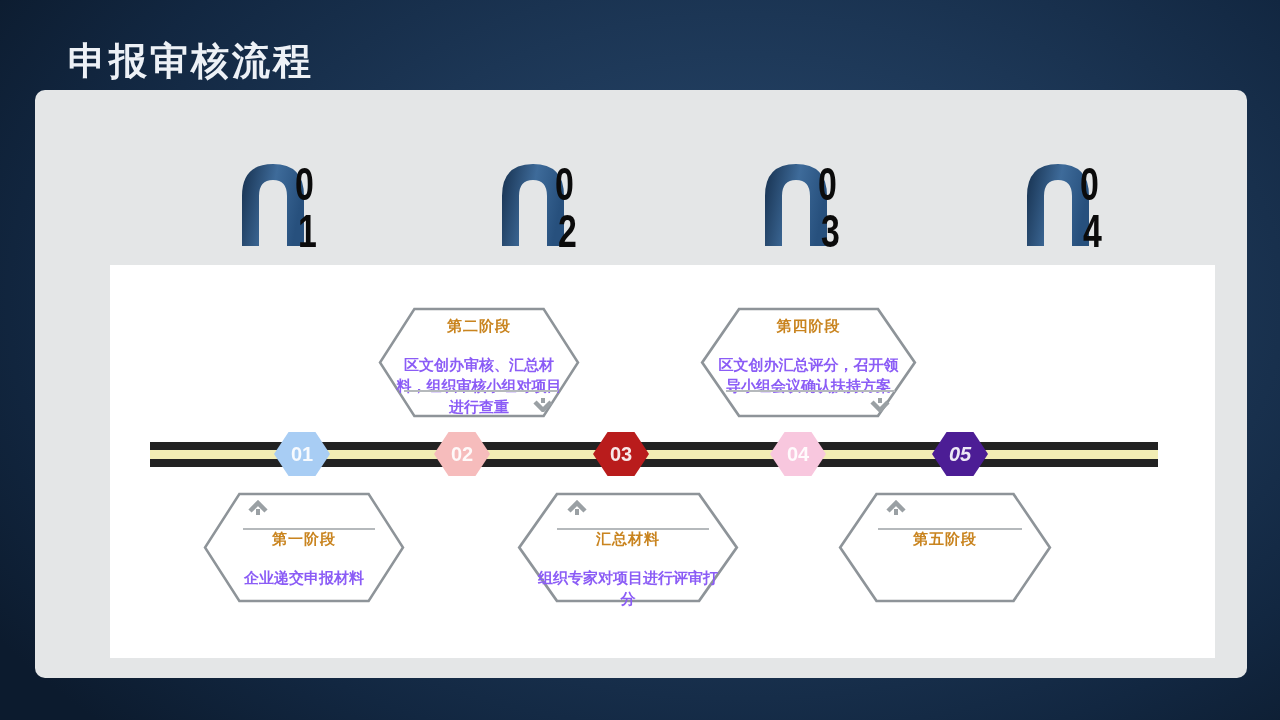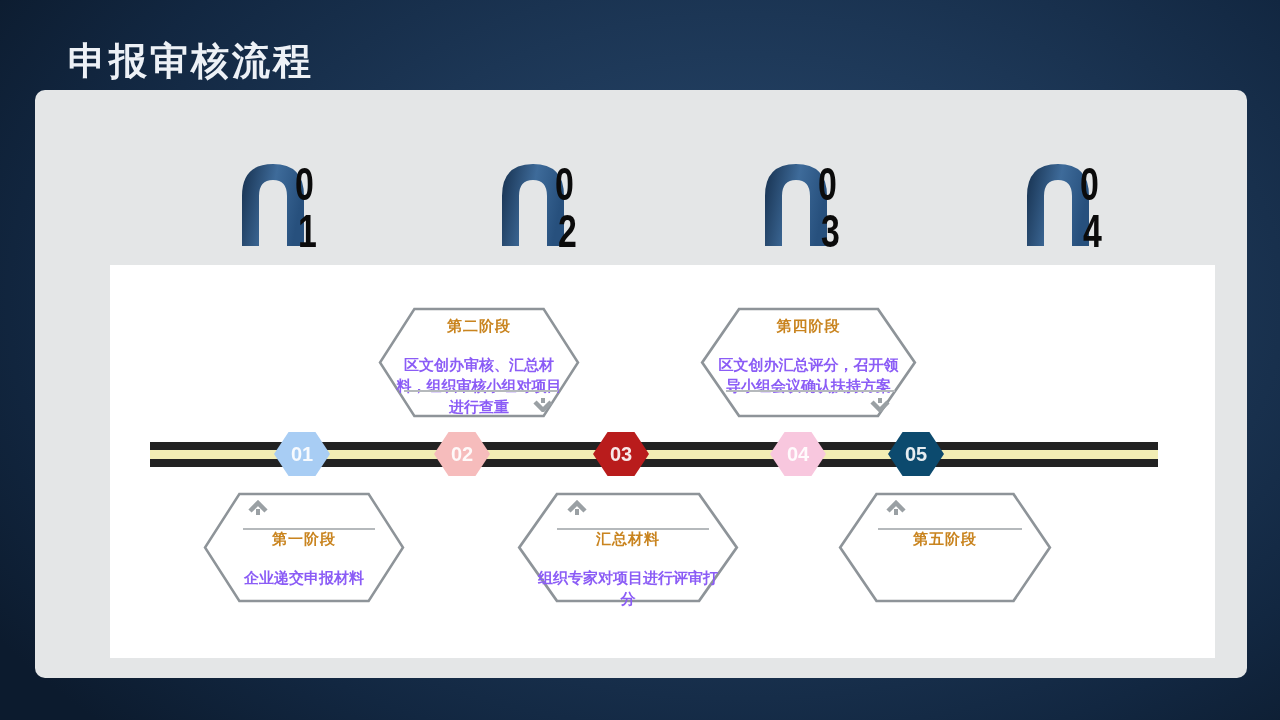--- a/index.html
+++ b/index.html
@@ -136,21 +136,21 @@
       <div class="timeline">
         <div class="tl-black"></div>
         <div class="tl-cream"></div>
         <div class="tl-black"></div>
       </div>
 
       <div class="badge" style="left: 164px; background: rgb(168, 205, 244);">01</div>
       <div class="badge" style="left: 324px; background: rgb(246, 188, 188);">02</div>
       <div class="badge" style="left: 483px; background: #b91c1c;">03</div>
       <div class="badge" style="left: 660px; background: rgb(248, 199, 222);">04</div>
-      <div class="badge" style="left: 778px; background: #0c4a6e;">05</div>
+      <div class="badge" style="left: 822px; background: #4c1d95; font-style: italic;">05</div>
 
       <div class="hex hex-bottom" style="left:93px;top:227px;width:202px;">
         <svg class="hex-bg" viewBox="0 0 200 110" preserveAspectRatio="none">
           <polygon points="36,2 164,2 198,55 164,108 36,108 2,55" fill="#ffffff" stroke="#8e9499" stroke-width="2.5"></polygon>
         </svg>
         <div class="inner">
           <svg class="arrow icon" width="22" height="16" viewBox="0 0 22 16">
             <path d="M3 11 L11 3 L19 11" stroke="#9aa0a4" stroke-width="4.5" fill="none"></path>
             <path d="M11 9 V15" stroke="#9aa0a4" stroke-width="4" fill="none"></path>
           </svg>

